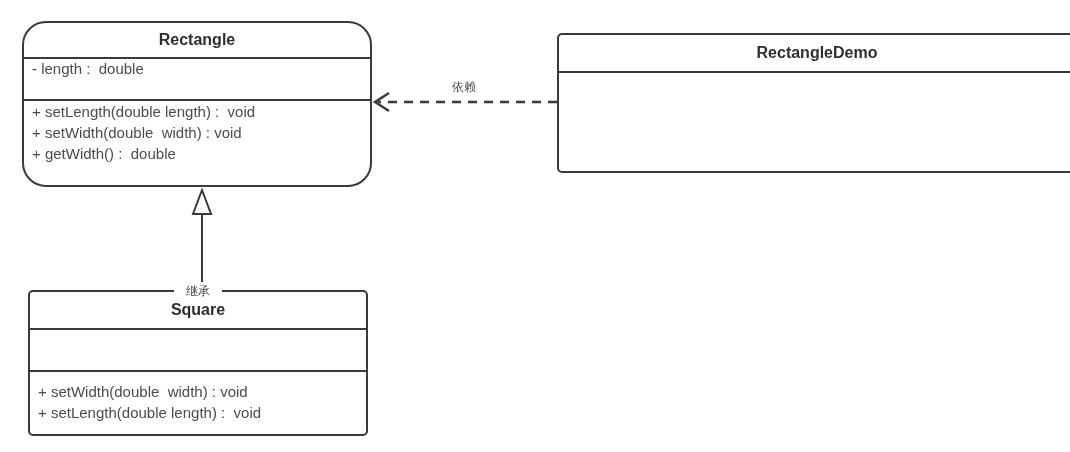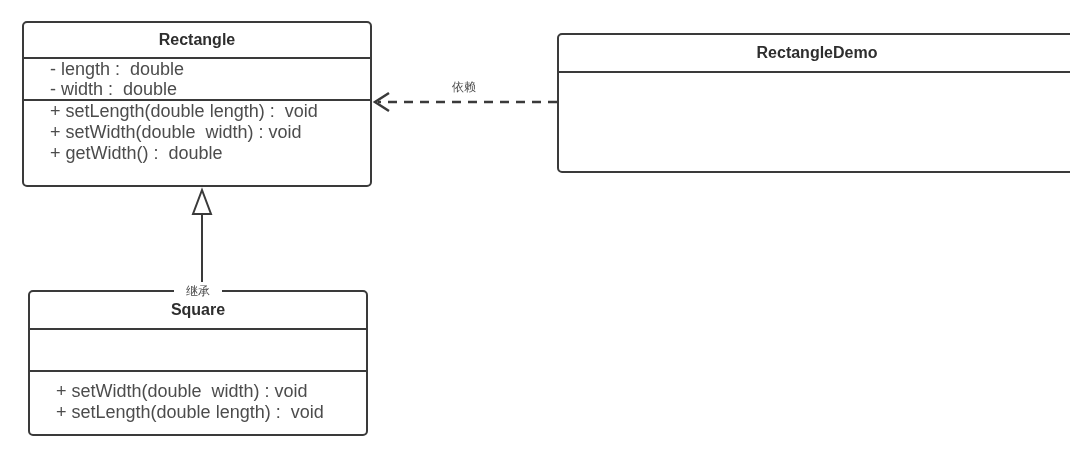--- a/index.html
+++ b/index.html
@@ -26,29 +26,29 @@
     border-bottom: 2px solid #3a3a3a;
     display: flex;
     align-items: center;
     justify-content: center;
   }
   .uml-section {
     border-bottom: 2px solid #3a3a3a;
   }
   .uml-section:last-child { border-bottom: none; }
   .member {
-    font-size: 18px;
+    font-size: 15px;
     line-height: 21px;
     color: #4c4c4c;
     white-space: pre;
-    padding-left: 26px;
+    padding-left: 8px;
     overflow: hidden;
   }
   
-  #cls-rectangle { left: 22px; top: 21px; width: 350px; height: 166px; }
+  #cls-rectangle { left: 22px; top: 21px; width: 350px; height: 166px; border-radius: 24px; }
   #cls-rectangle .uml-title   { height: 36px; }
   #cls-rectangle .sec-attrs   { height: 42px; }
   #cls-rectangle .sec-attrs .member { line-height: 20px; }
   #cls-rectangle .sec-methods { height: 84px; }
   
   #cls-rectangledemo { left: 557px; top: 33px; width: 520px; height: 140px; }
   #cls-rectangledemo .uml-title   { height: 38px; }
   #cls-rectangledemo .sec-attrs   { height: 40px; }
   #cls-rectangledemo .sec-methods { height: 58px; padding-top: 11px; }
   
@@ -88,21 +88,20 @@
     <g>
       <line x1="202" y1="214" x2="202" y2="290" stroke="#3a3a3a" stroke-width="2"></line>
       <polygon points="202,190 193,214 211,214" fill="#ffffff" stroke="#3a3a3a" stroke-width="2"></polygon>
     </g>
   </svg>
 
   <div class="uml-class" id="cls-rectangle">
     <div class="uml-title">Rectangle</div>
     <div class="uml-section sec-attrs">
       <div class="member">- length :  double</div>
-      <div class="member">- width :  double</div>
     </div>
     <div class="uml-section sec-methods">
       <div class="member">+ setLength(double length) :  void</div>
       <div class="member">+ setWidth(double  width) : void</div>
       <div class="member">+ getWidth() :  double</div>
     </div>
   </div>
 
   <div class="uml-class" id="cls-rectangledemo">
     <div class="uml-title">RectangleDemo</div>

